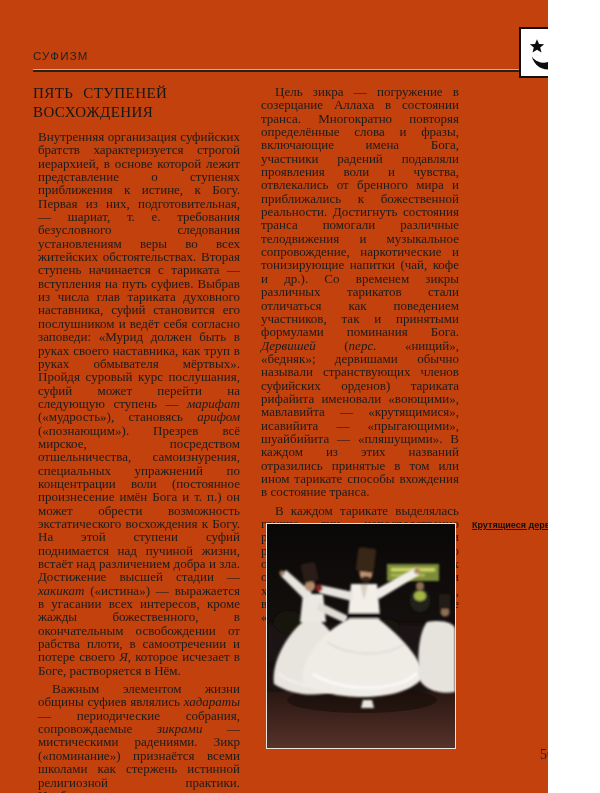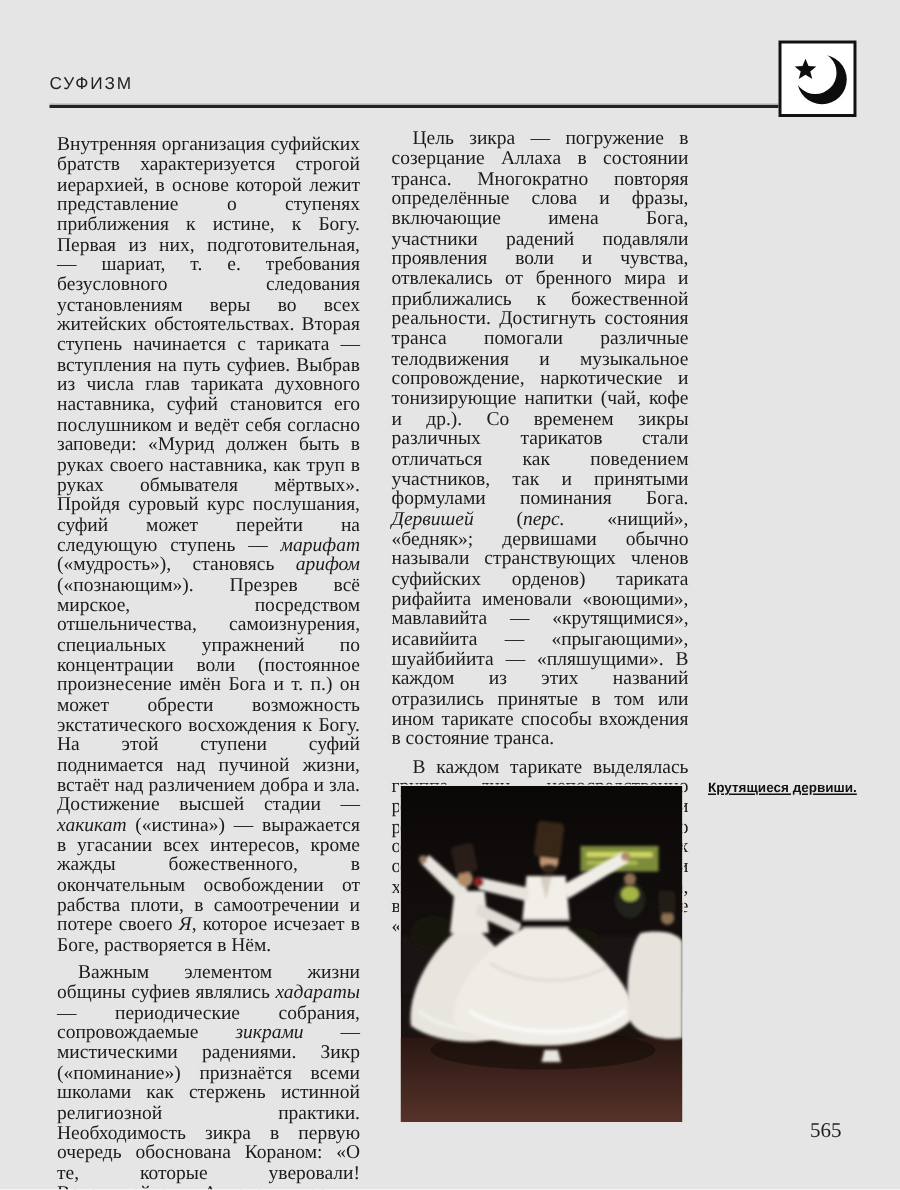--- a/index.html
+++ b/index.html
@@ -1,18 +1,18 @@
 <!DOCTYPE html>
 <html lang="ru"><head>
 <meta charset="utf-8">
 <style>
   html,body { margin:0; padding:0; background:#ffffff; }
   .page {
-    position:relative; width:600px; height:793px; overflow:hidden;
-    background:#e5e5e5; color:#1b1b1b;
+    position:relative; width:548px; height:793px; overflow:hidden;
+    background:#c2410c; color:#1b1b1b;
     font-family:"Liberation Serif","DejaVu Serif",serif;
   }
   .section-title {
     position:absolute; left:33px; top:50px;
     font-family:"Liberation Sans","DejaVu Sans",sans-serif;
     font-size:11.5px; letter-spacing:1.2px; color:#222;
   }
   .header-rule {
     position:absolute; left:33px; top:69px; width:487px; height:3px;
     background:linear-gradient(#b0b0b0 0 40%, #222222 40% 100%);
@@ -58,20 +58,24 @@
 
   <div class="emblem-box">
     <svg width="48" height="47" viewBox="0 0 48 47">
       <circle cx="27" cy="24" r="16.5" fill="#0d0d0d"></circle>
       <circle cx="22.5" cy="19.5" r="14.2" fill="#ffffff"></circle>
       <path d="M16,10.2 L18,15 L23.2,15.3 L19.2,18.6 L20.5,23.6 L16,20.8 L11.5,23.6 L12.8,18.6 L8.8,15.3 L14,15 Z" fill="#0d0d0d"></path>
     </svg>
   </div>
 
   <div class="col col-left">
+    <h2 class="article-heading">
+      <span>ПЯТЬ СТУПЕНЕЙ</span><br>
+      <span>ВОСХОЖДЕНИЯ</span>
+    </h2>
     <div>
         <p class="para"><span>Внутренняя организация суфийских братств характеризуется строгой иерархией, в основе которой лежит представление о ступенях приближения к истине, к Богу. Первая из них, подготовительная, — шариат, т. е. требования безусловного следования установлениям веры во всех житейских обстоятельствах. Вторая ступень начинается с тариката — вступления на путь суфиев. Выбрав из числа глав тариката духовного наставника, суфий становится его послушником и ведёт себя согласно заповеди: «Мурид должен быть в руках своего наставника, как труп в руках обмывателя мёртвых». Пройдя суровый курс послушания, суфий может перейти на следующую ступень — </span><i>марифат</i><span> («мудрость»), становясь </span><i>арифом</i><span> («познающим»). Презрев всё мирское, посредством отшельничества, самоизнурения, специальных упражнений по концентрации воли (постоянное произнесение имён Бога и т. п.) он может обрести возможность экстатического восхождения к Богу. На этой ступени суфий поднимается над пучиной жизни, встаёт над различением добра и зла. Достижение высшей стадии — </span><i>хакикат</i><span> («истина») — выражается в угасании всех интересов, кроме жажды божественного, в окончательным освобождении от рабства плоти, в самоотречении и потере своего </span><i>Я</i><span>, которое исчезает в Боге, растворяется в Нём.</span></p>
         <p class="para indent"><span>Важным элементом жизни общины суфиев являлись </span><i>хадараты</i><span> — периодические собрания, сопровождаемые </span><i>зикрами</i><span> — мистическими радениями. Зикр («поминание») признаётся всеми школами как стержень истинной религиозной практики. Необходимость зикра в первую очередь обоснована Кораном: «О те, которые уверовали! Вспоминайте Аллаха частым упоминанием и прославляйте Его утром и вечером!» (сура 33, аят 41).</span></p>
       </div>
   </div>
 
   <div class="col col-right">
     <div>
         <p class="para indent"><span>Цель зикра — погружение в созерцание Аллаха в состоянии транса. Многократно повторяя определённые слова и фразы, включающие имена Бога, участники радений подавляли проявления воли и чувства, отвлекались от бренного мира и приближались к божественной реальности. Достигнуть состояния транса помогали различные телодвижения и музыкальное сопровождение, наркотические и тонизирующие напитки (чай, кофе и др.). Со временем зикры различных тарикатов стали отличаться как поведением участников, так и принятыми формулами поминания Бога. </span><i>Дервишей</i><span> (</span><i>перс.</i><span> «нищий», «бедняк»; дервишами обычно называли странствующих членов суфийских орденов) тариката рифайита именовали «воющими», мавлавийта — «крутящимися», исавийита — «прыгающими», шуайбийита — «пляшущими». В каждом из этих названий отразились принятые в том или ином тарикате способы вхождения в состояние транса.</span></p>
         <p class="para indent"><span>В каждом тарикате выделялась группа лиц, непосредственно руководивших коллективными ритуалами. Роль главного организатора хадаратов и других обрядов обычно выполняли халифы — представители шейха, возглавлявшие отдельные «филиалы».</span></p>

